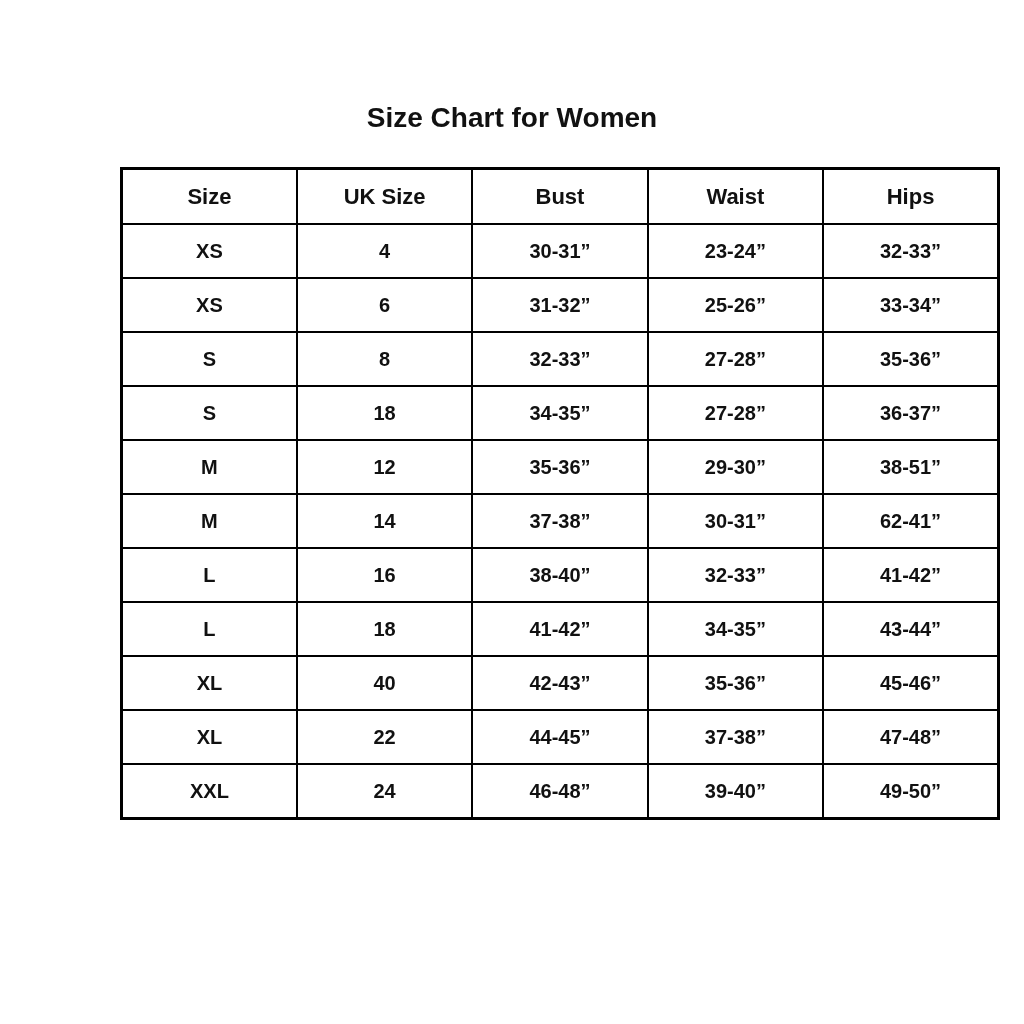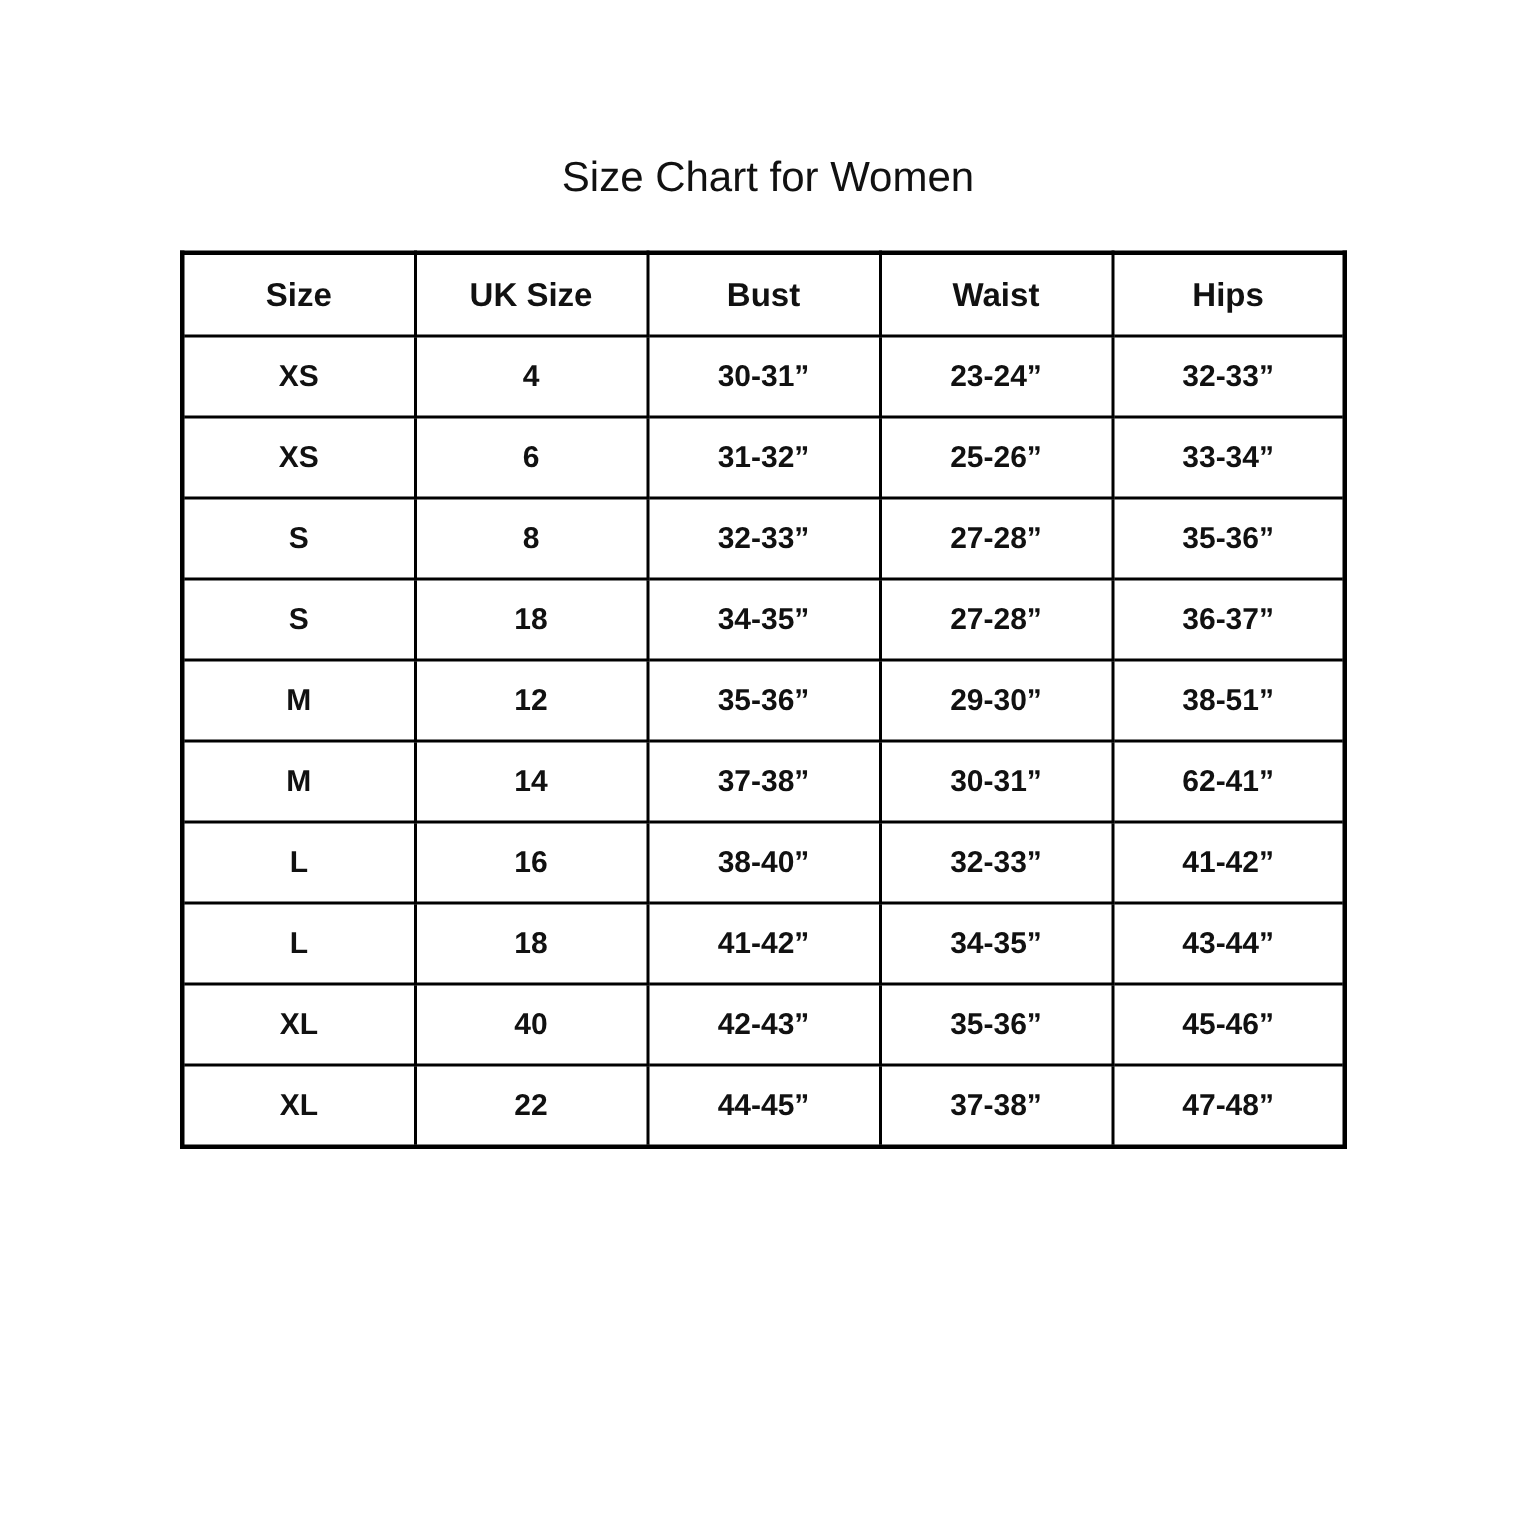--- a/index.html
+++ b/index.html
@@ -14,28 +14,28 @@
     position: relative;
     color: #000000;
   }
   .page-title {
     position: absolute;
     top: 102px;
     left: 0;
     width: 100%;
     text-align: center;
     font-size: 28px;
-    font-weight: normal;
+    font-weight: bold;
     color: #111111;
   }
   table.size-table {
     position: absolute;
     left: 120px;
     top: 167px;
-    width: 778px;
+    width: 880px;
     border-collapse: collapse;
     table-layout: fixed;
     border: 3px solid #000000;
   }
   table.size-table th,
   table.size-table td {
     border: 2px solid #000000;
     text-align: center;
     vertical-align: middle;
     font-weight: bold;
@@ -130,14 +130,21 @@
         <td>35-36”</td>
         <td>45-46”</td>
       </tr>
       <tr>
         <td>XL</td>
         <td>22</td>
         <td>44-45”</td>
         <td>37-38”</td>
         <td>47-48”</td>
       </tr>
+      <tr>
+        <td>XXL</td>
+        <td>24</td>
+        <td>46-48”</td>
+        <td>39-40”</td>
+        <td>49-50”</td>
+      </tr>
     </tbody>
 </table>
 
 </body></html>

